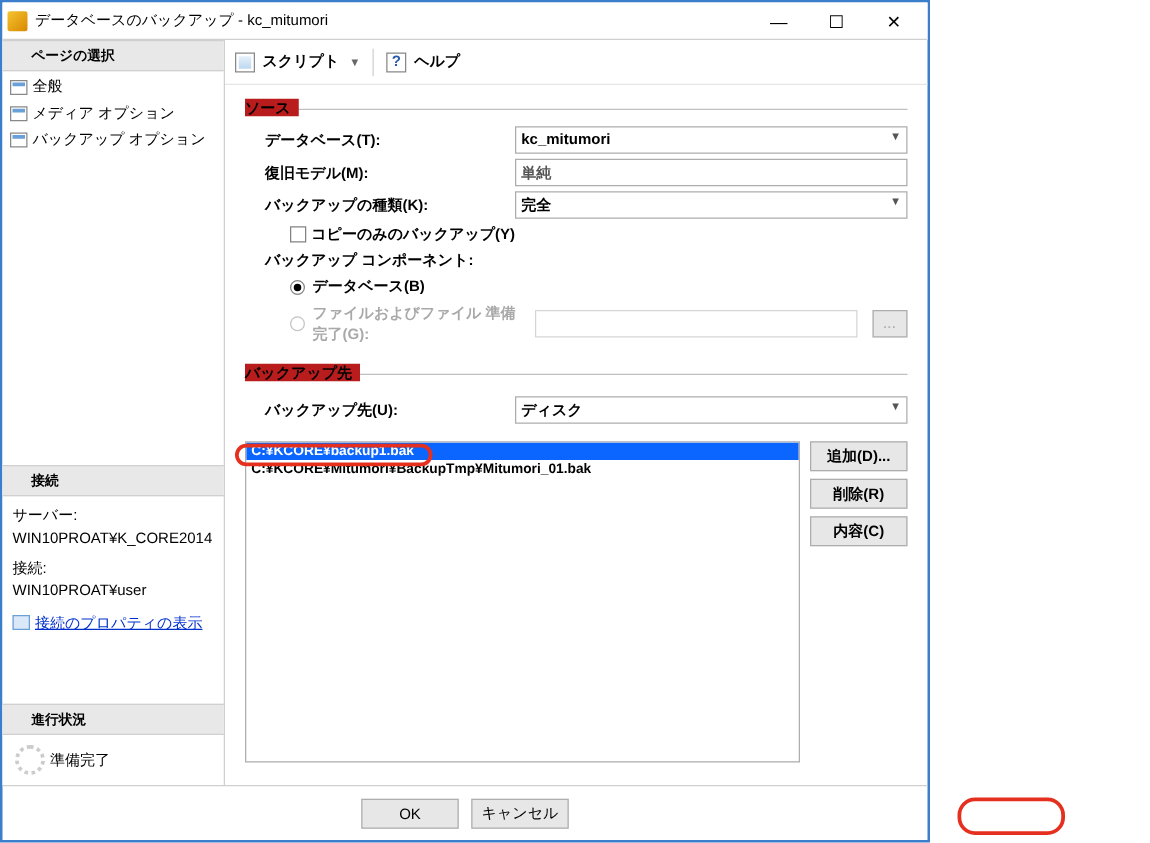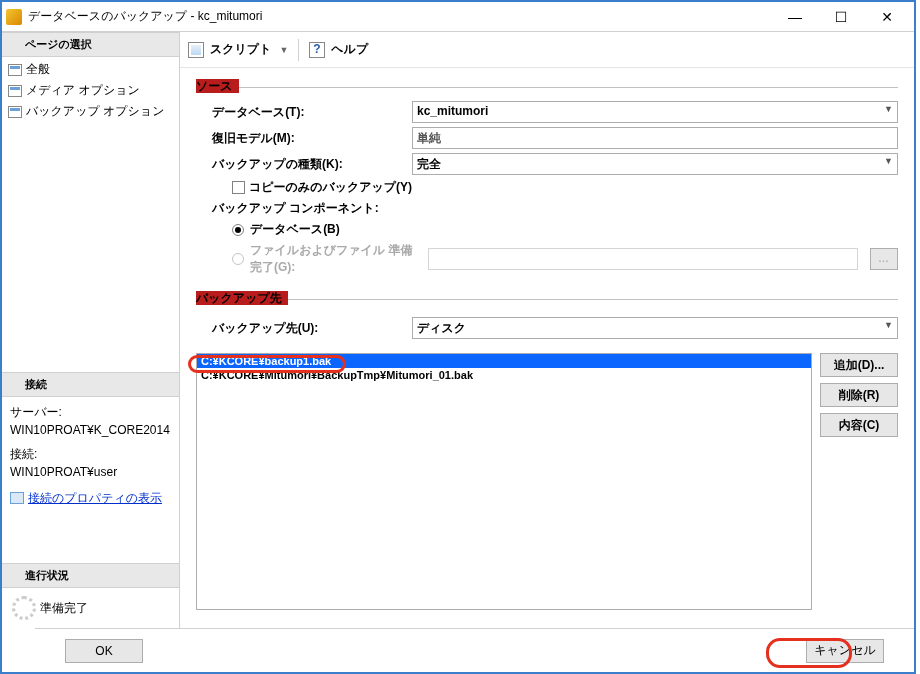--- a/index.html
+++ b/index.html
@@ -1,17 +1,17 @@
 <!DOCTYPE html>
 <html><head>
 <meta charset="utf-8">
 <style>
 * { box-sizing: border-box; font-family: "MS UI Gothic", "Meiryo UI", sans-serif; font-size: 12px; }
 body { margin: 0; background: #fff; }
-.window { width: 916px; height: 674px; border: 2px solid #3a7ecc; background: #fff; display: flex; flex-direction: column; position: relative; }
+.window { width: 744px; height: 674px; border: 2px solid #3a7ecc; background: #fff; display: flex; flex-direction: column; position: relative; }
 .titlebar { height: 30px; background: #fff; border-bottom: 1px solid #d0d0d0; display: flex; align-items: center; padding: 0 4px; }
 .titlebar-icon { width: 16px; height: 16px; margin-right: 6px; background: linear-gradient(135deg,#f4c430,#d98800); border-radius: 2px; }
 .titlebar-text { flex: 1; }
 .winbtns { display: flex; }
 .winbtn { width: 46px; height: 28px; display: flex; align-items: center; justify-content: center; font-size: 14px; font-family: Arial; }
 .body-row { flex: 1; display: flex; min-height: 0; }
 .sidebar { width: 178px; background: #fff; border-right: 1px solid #d0d0d0; display: flex; flex-direction: column; }
 .side-section-hdr { background: #e8e8e8; padding: 4px 23px; font-weight: bold; font-size: 11px; border-top: 1px solid #d0d0d0; border-bottom: 1px solid #d0d0d0; }
 .side-items { padding: 2px 0; }
 .side-item { display: flex; align-items: center; padding: 2px 6px; gap: 4px; }
@@ -47,21 +47,21 @@
 .radio-row.disabled { color:#a9a9a9; }
 .radio-row.disabled .radio { border-color:#c5c5c5; }
 .filegroup-field { flex:1; height:22px; border:1px solid #d5d5d5; background:#fff; }
 .filebrowse-btn { width:28px; height:22px; border:1px solid #adadad; background:#e7e7e7; margin-left:6px; display:flex; align-items:center; justify-content:center; font-size:9px; letter-spacing:1px; }
 .dest-area { display:flex; gap:8px; flex:1; min-height:0; margin-bottom:8px; }
 .dest-list { flex:1; border:1px solid #adadad; background:#fff; overflow:hidden; }
 .dest-item { padding:1px 4px; font-size:11px; white-space:nowrap; }
 .dest-item.selected { background:#0a66ff; color:#fff; }
 .dest-btns { display:flex; flex-direction:column; gap:6px; width:78px; }
 .btn { height:24px; border:1px solid #adadad; background:#e7e7e7; display:flex; align-items:center; justify-content:center; padding:0 4px; }
-.footer { height:44px; border-top:1px solid #d0d0d0; display:flex; align-items:center; justify-content:space-between; padding:0 30px; gap:10px;margin-left:33px; }
+.footer { height:44px; border-top:1px solid #d0d0d0; display:flex; align-items:center; justify-content:center; padding:0 18px; gap:10px; }
 .btn-footer { width:78px; height:24px; border:1px solid #adadad; background:#e7e7e7; display:flex; align-items:center; justify-content:center; }
 .red-oval { position:absolute; border:3px solid #e53020; border-radius:14px; pointer-events:none; }
 .side-flex { flex:1; }
 </style>
 </head>
 <body>
 
 <div class="window">
   <div class="titlebar">
     <div class="titlebar-icon"></div>

